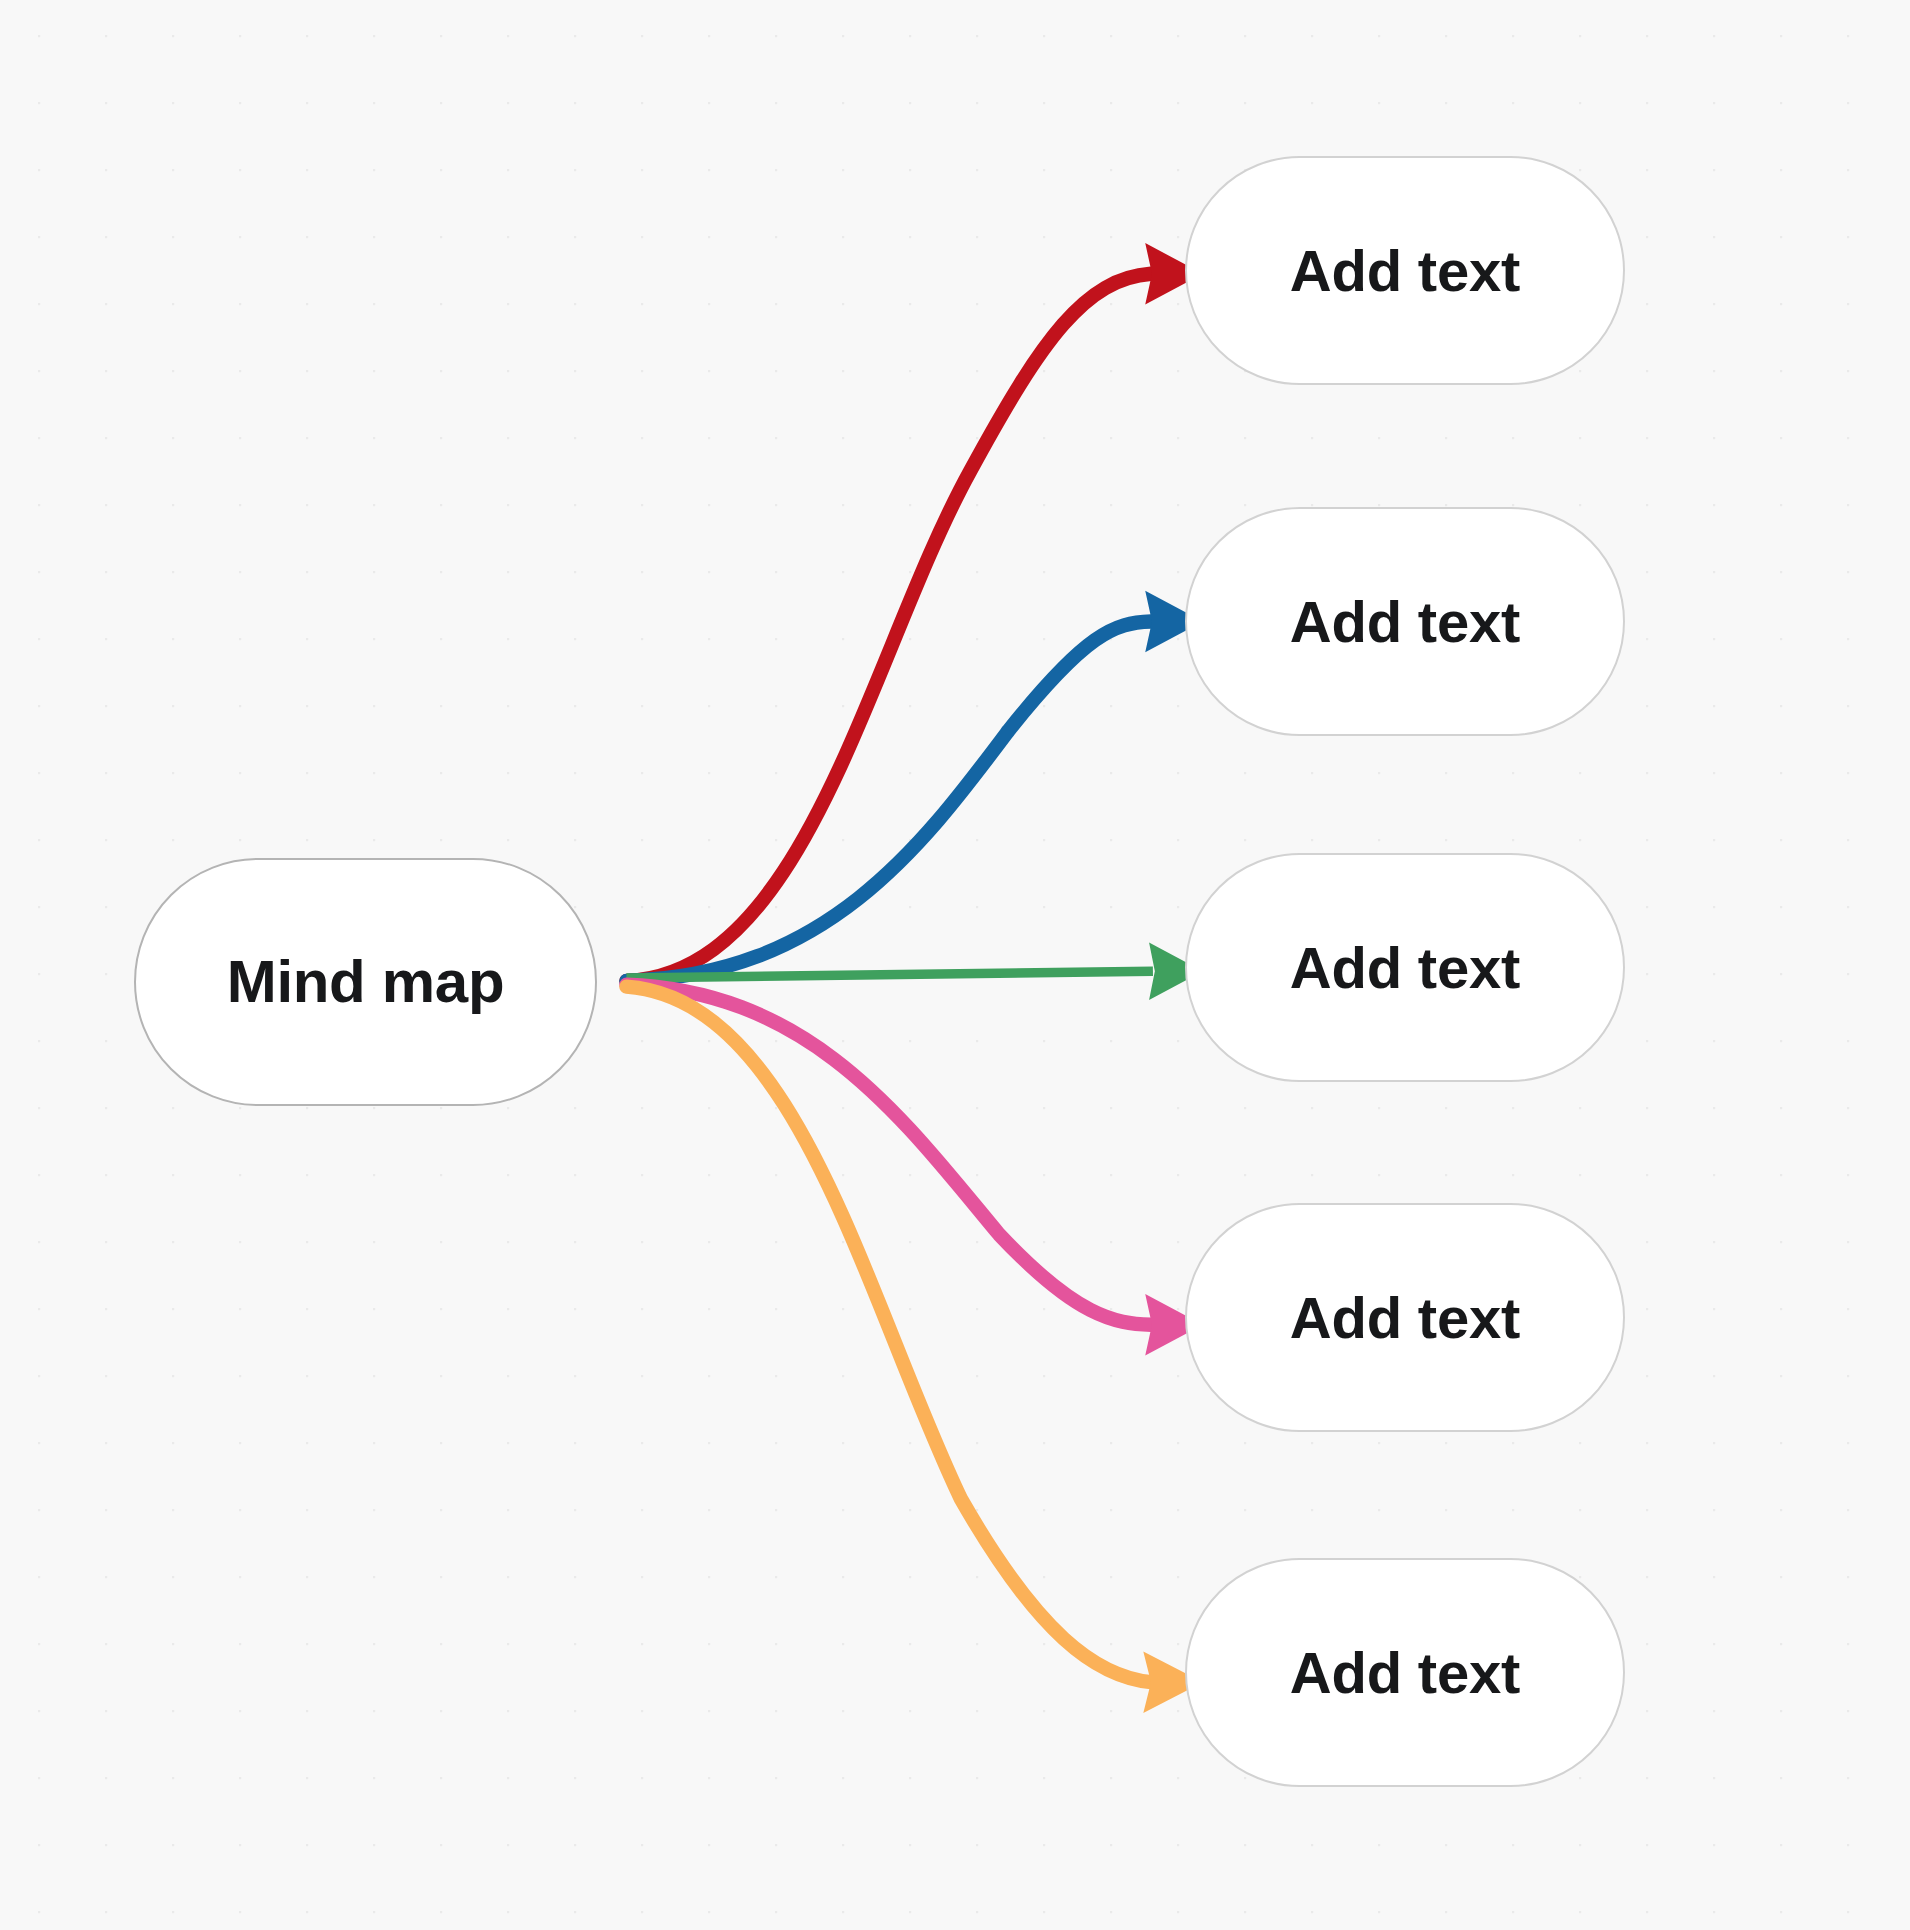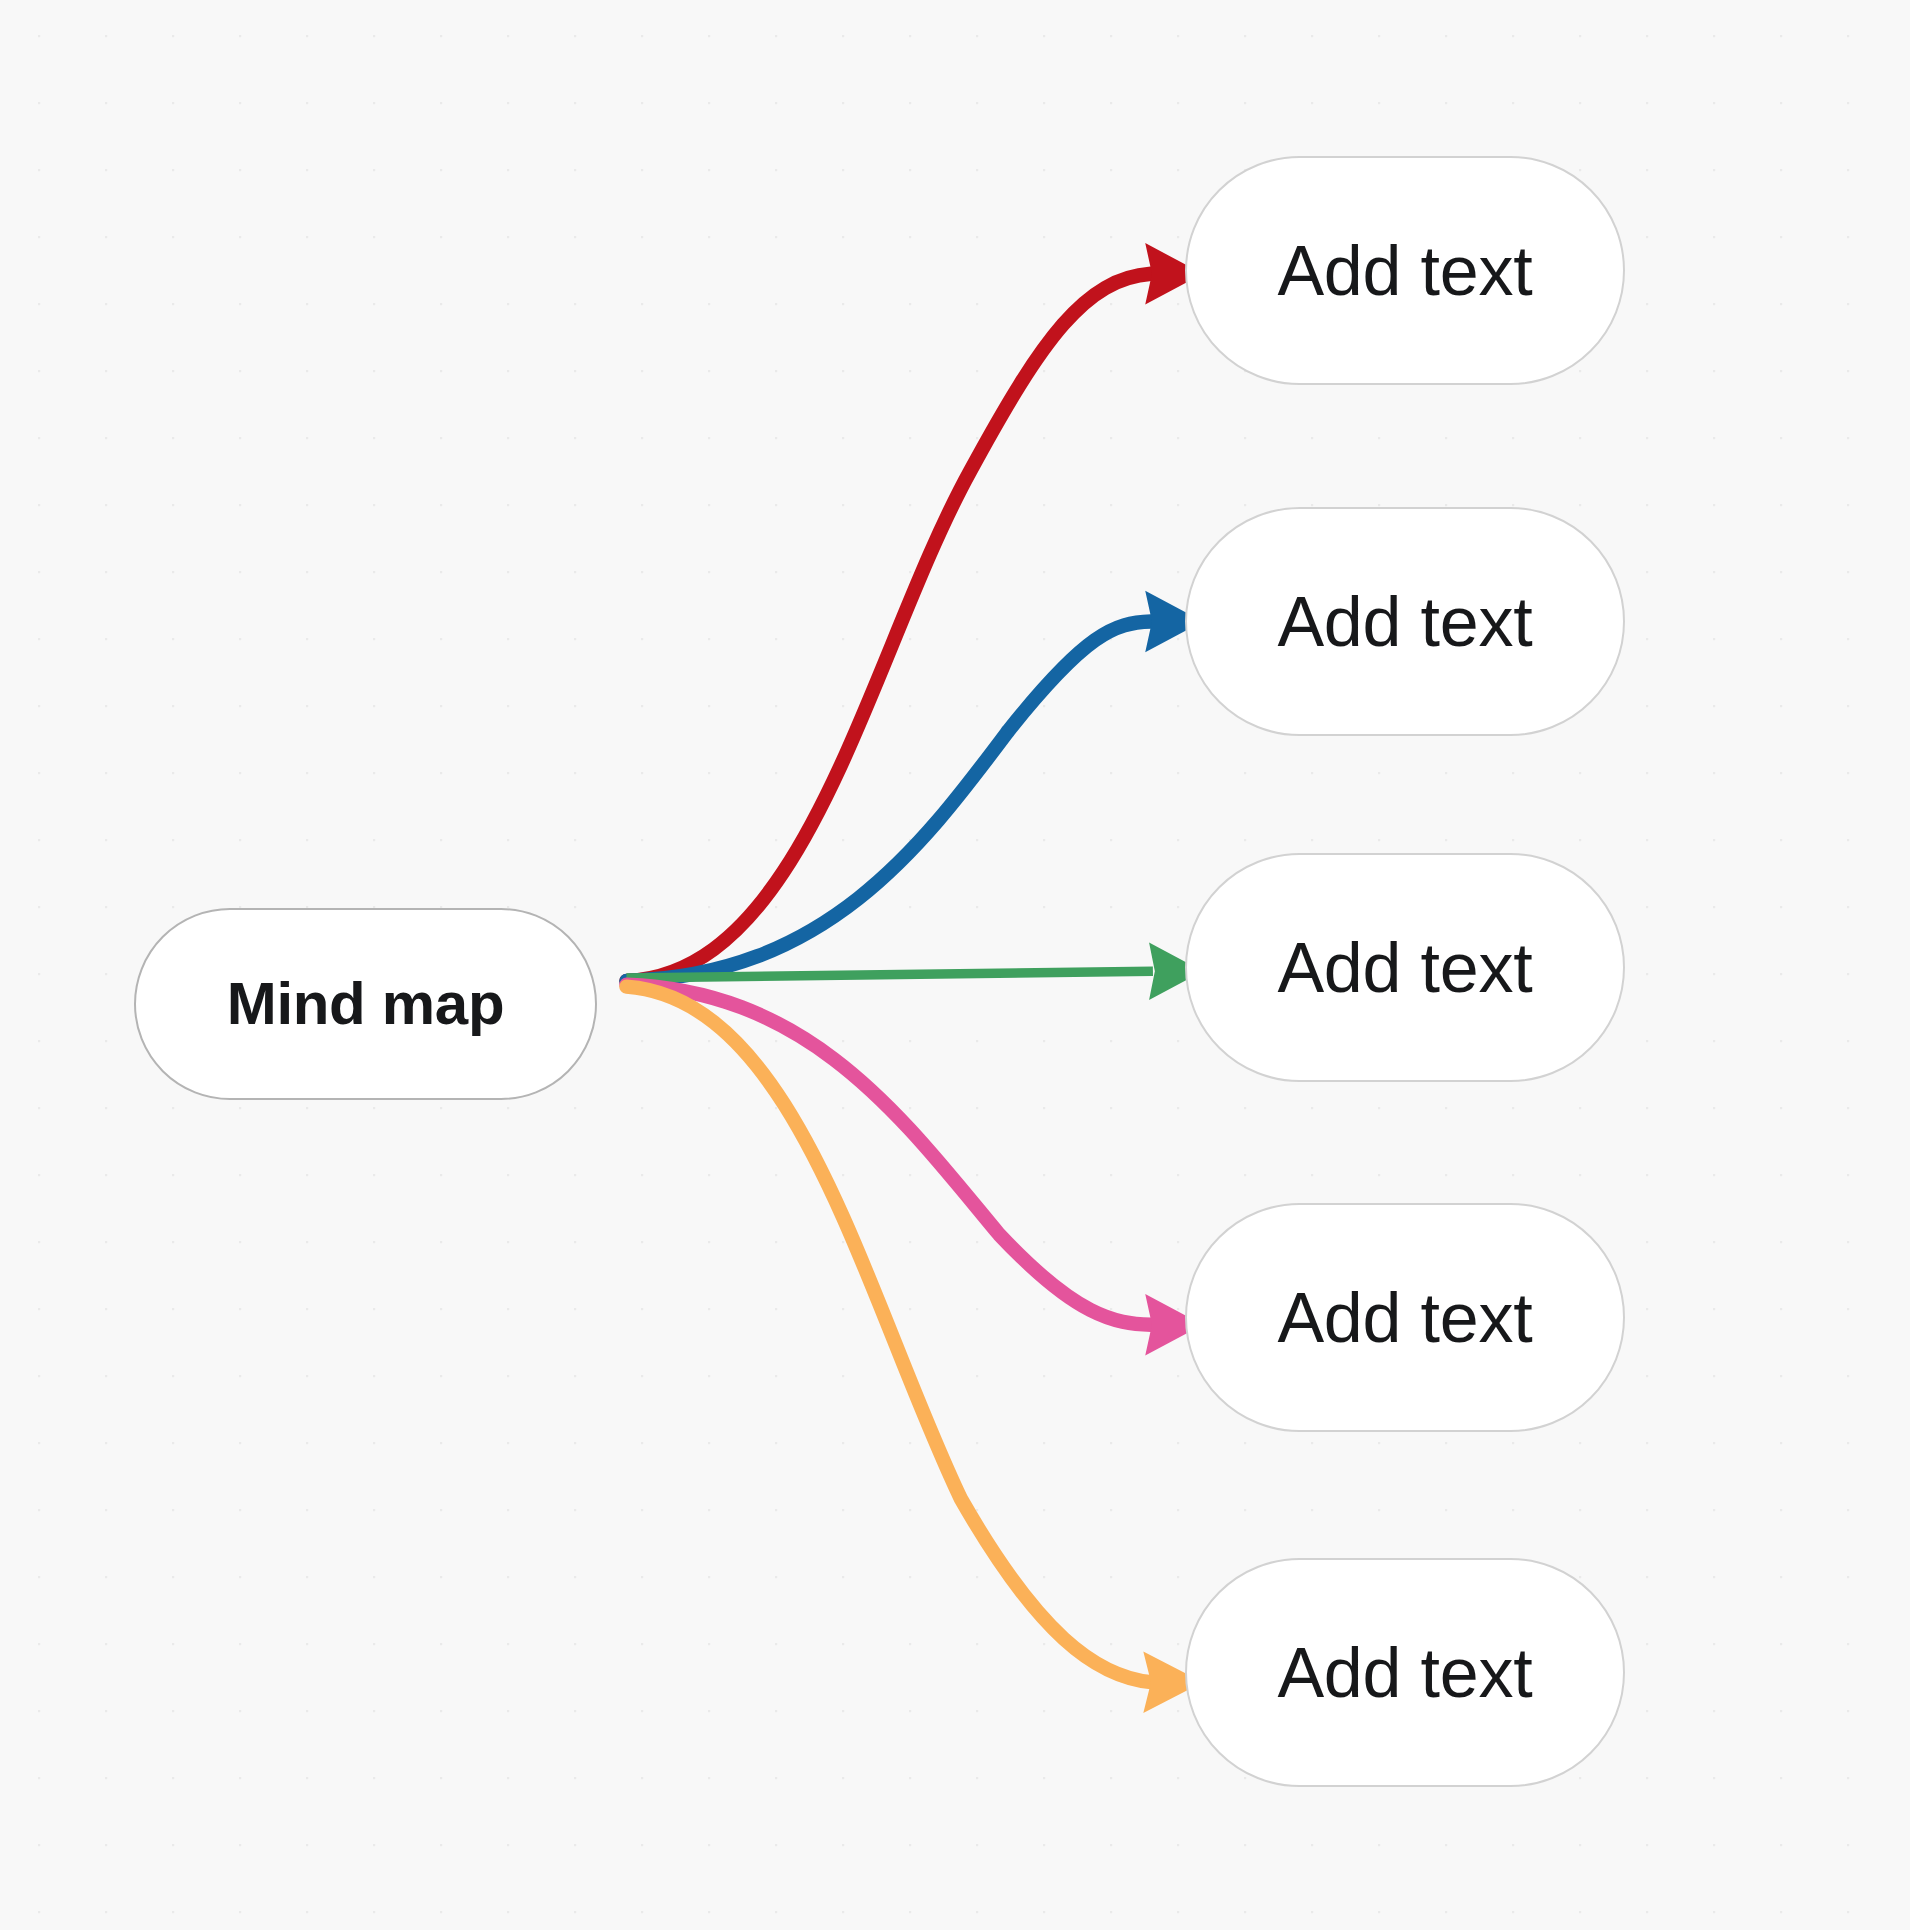--- a/index.html
+++ b/index.html
@@ -38,39 +38,39 @@
     border: 2.9px solid #d2d2d2;
     border-radius: 960px;
     display: flex;
     align-items: center;
     justify-content: center;
     color: #17181a;
   }
 
   .node-root {
     left: 134px;
-    top: 908px;
+    top: 858px;
     width: 463px;
-    height: 192px;
+    height: 248px;
     border-color: #b4b4b4;
   }
   .node-root .node-label {
     font-size: 60px;
     font-weight: 700;
     letter-spacing: -0.3px;
   }
 
   .node-leaf {
     left: 1185px;
     width: 440px;
     height: 229px;
   }
   .node-leaf .node-label {
-    font-size: 70px;
-    font-weight: 400;
+    font-size: 58px;
+    font-weight: 700;
     letter-spacing: -0.2px;
   }
 
   .leaf-1 { top: 156px; }
   .leaf-2 { top: 507px; }
   .leaf-3 { top: 853px; }
   .leaf-4 { top: 1203px; }
   .leaf-5 { top: 1558px; }
 
   .node-label {

